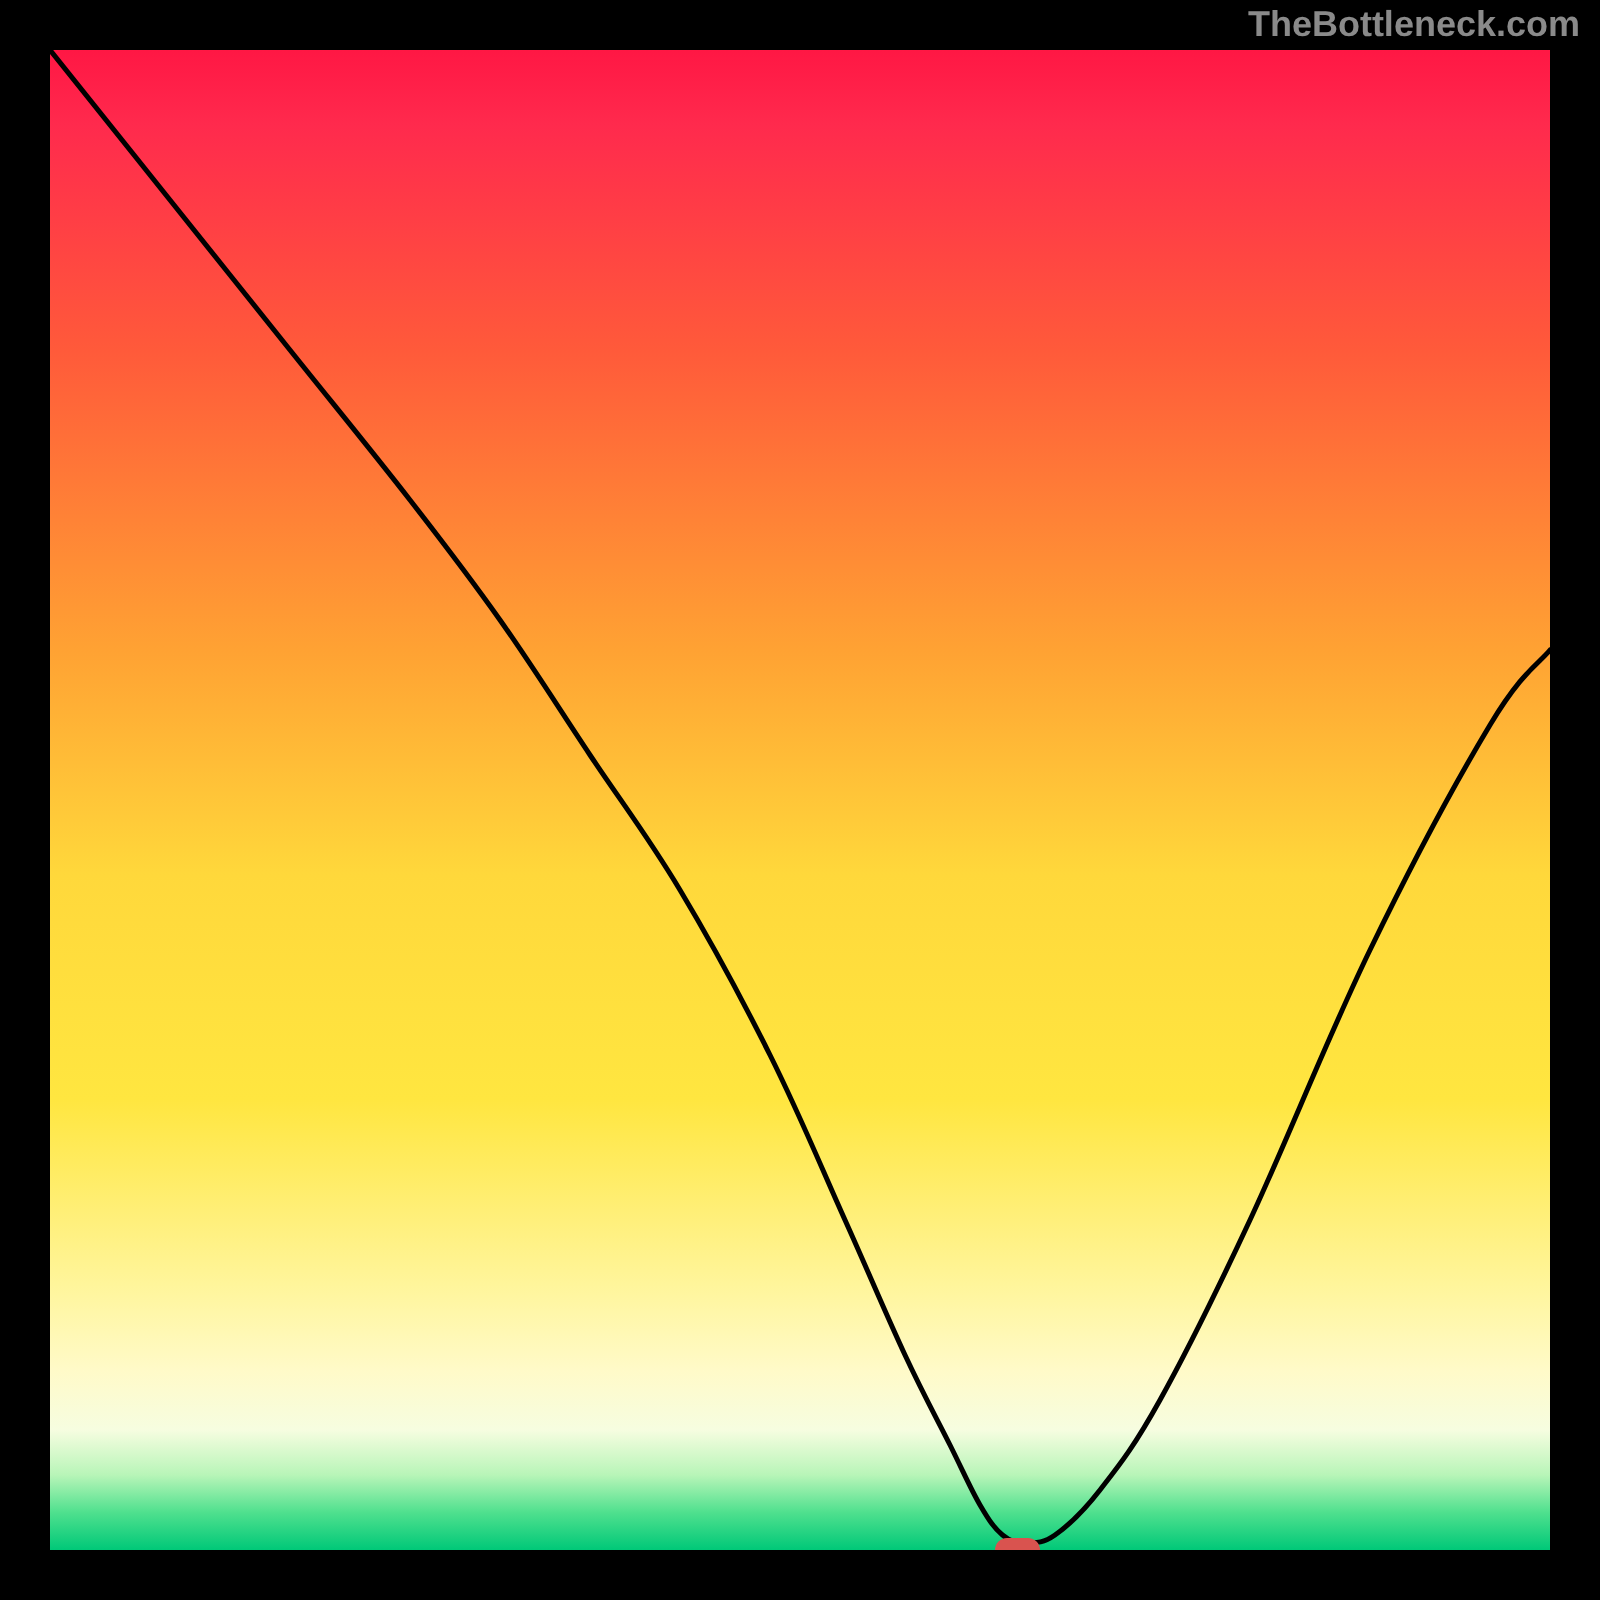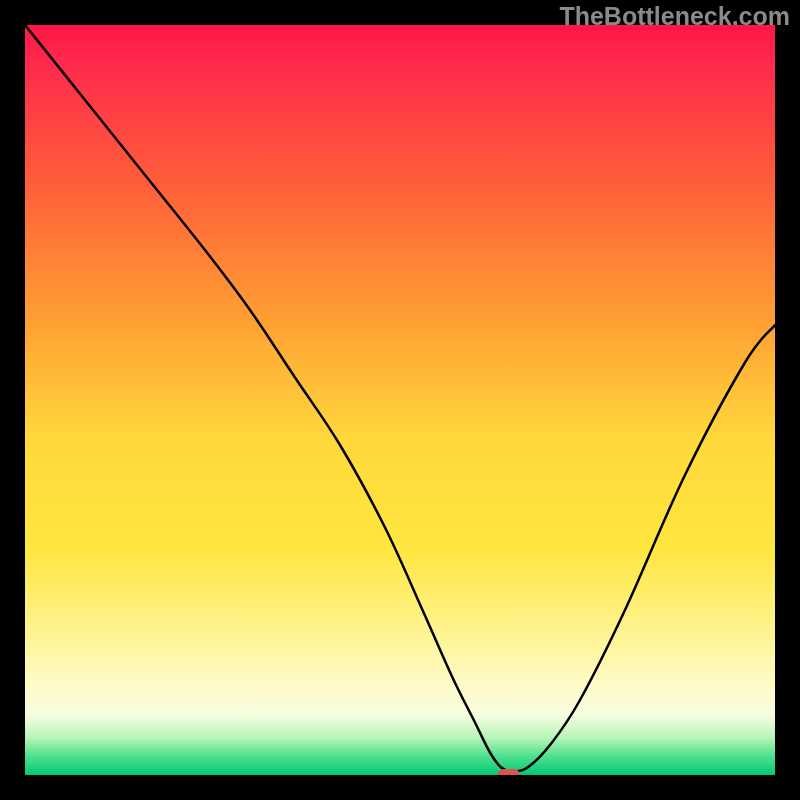--- a/index.html
+++ b/index.html
@@ -20,21 +20,21 @@
     position: absolute;
     left: 25px;
     top: 25px;
     width: 750px;
     height: 750px;
   }
   .watermark {
     position: absolute;
     top: 2px;
     right: 10px;
-    font-size: 25px;
+    font-size: 18px;
     font-weight: 600;
     color: #8a8a8a;
     z-index: 10;
   }
   svg { display: block; }
 </style>
 </head>
 <body>
 
 <div class="chart-container">

